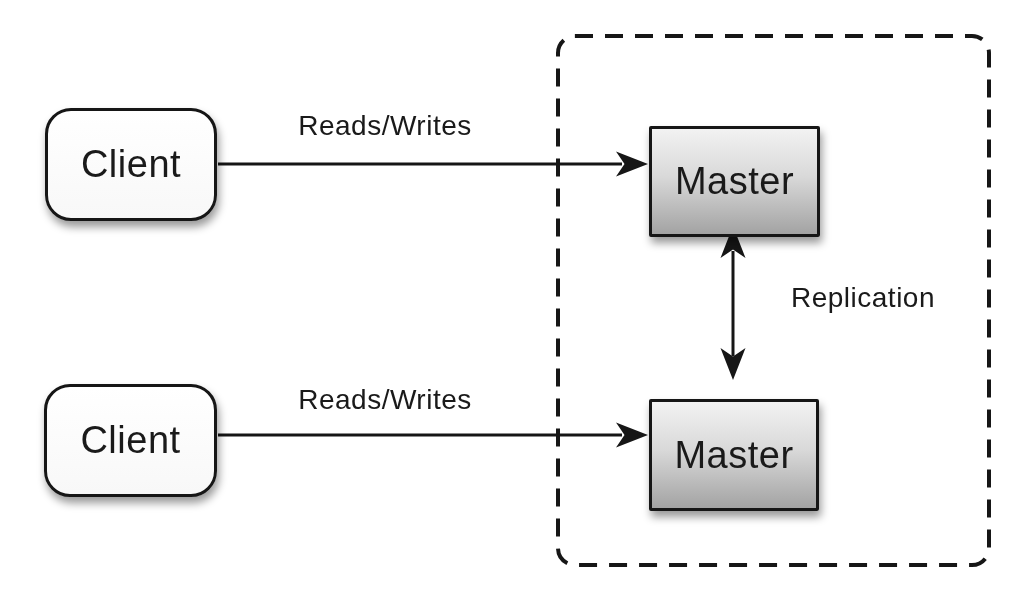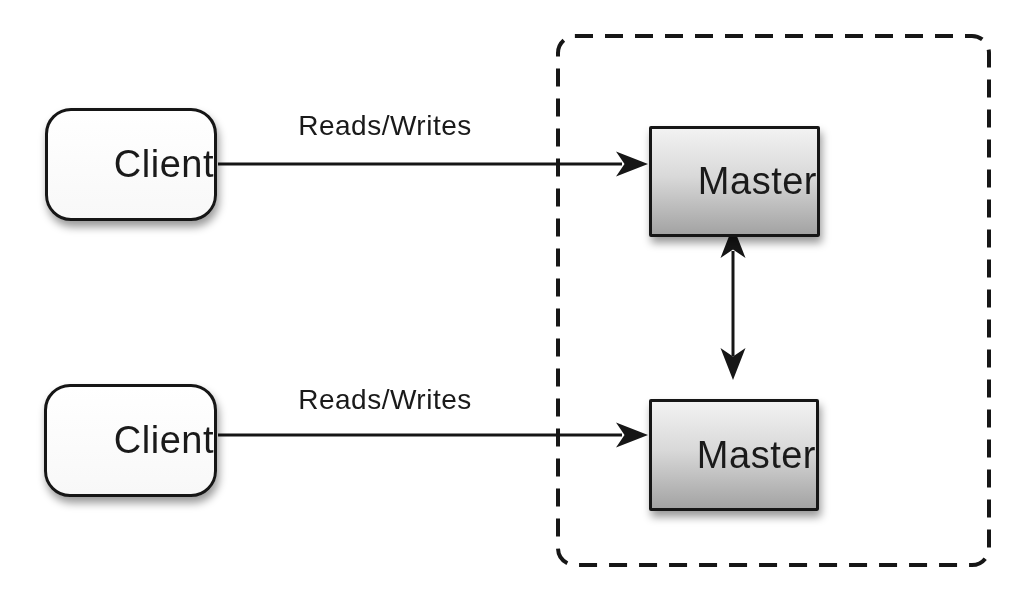--- a/index.html
+++ b/index.html
@@ -29,21 +29,21 @@
   svg.overlay line{stroke:var(--line);stroke-width:3;fill:none;}
   svg.overlay .boundary{
     stroke:var(--line);
     stroke-width:4;
     stroke-dasharray:18 12;
     fill:none;
   }
   svg.overlay .arrowhead{fill:var(--line);stroke:none;}
   .node{
     position:absolute;
-    display:flex;align-items:center;justify-content:flex-end;
+    display:flex;align-items:center;justify-content:center;
     border:3px solid var(--line);
     box-sizing:border-box;
     font-size:38px;
     letter-spacing:.5px;
     box-shadow:2px 6px 9px var(--shadow);
   }
   .client{
     border-radius:26px;
     background:linear-gradient(180deg,var(--client-top) 0%,var(--client-bottom) 100%);
   }
@@ -106,14 +106,15 @@
   </div>
 
   <div class="node master master2">
     <span>Master</span>
   </div>
 
   <div class="edge-label rw-top">Reads/Writes</div>
 
   <div class="edge-label rw-bottom">Reads/Writes</div>
 
+  <div class="edge-label replication">Replication</div>
 
 </div>
 
 </body></html>

